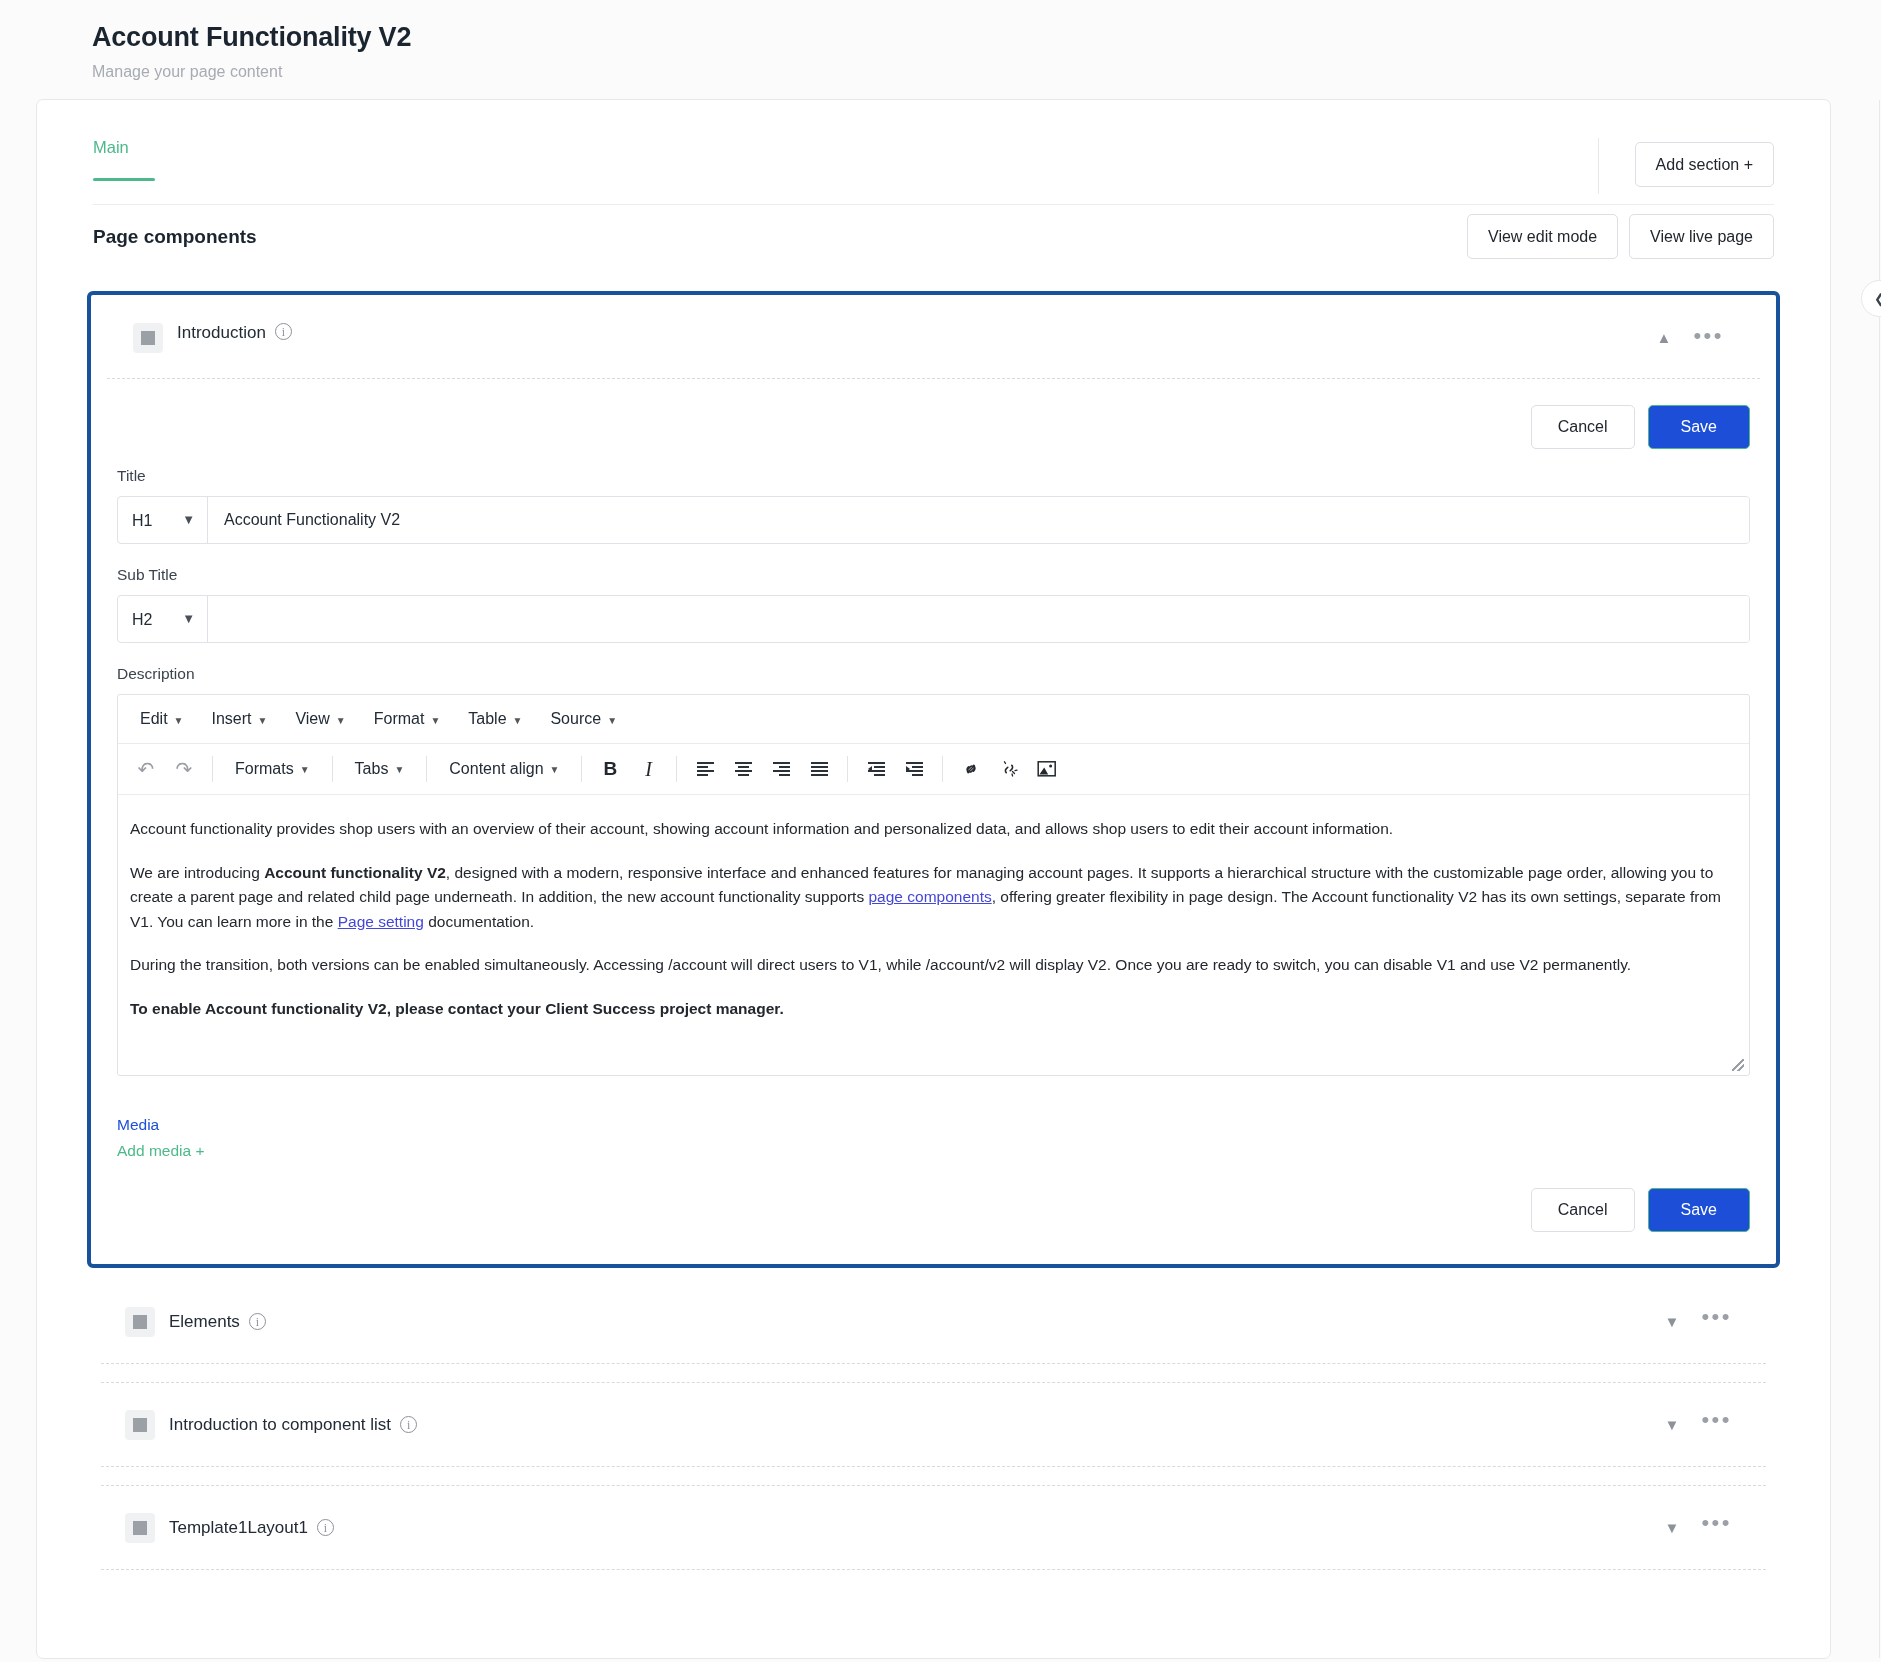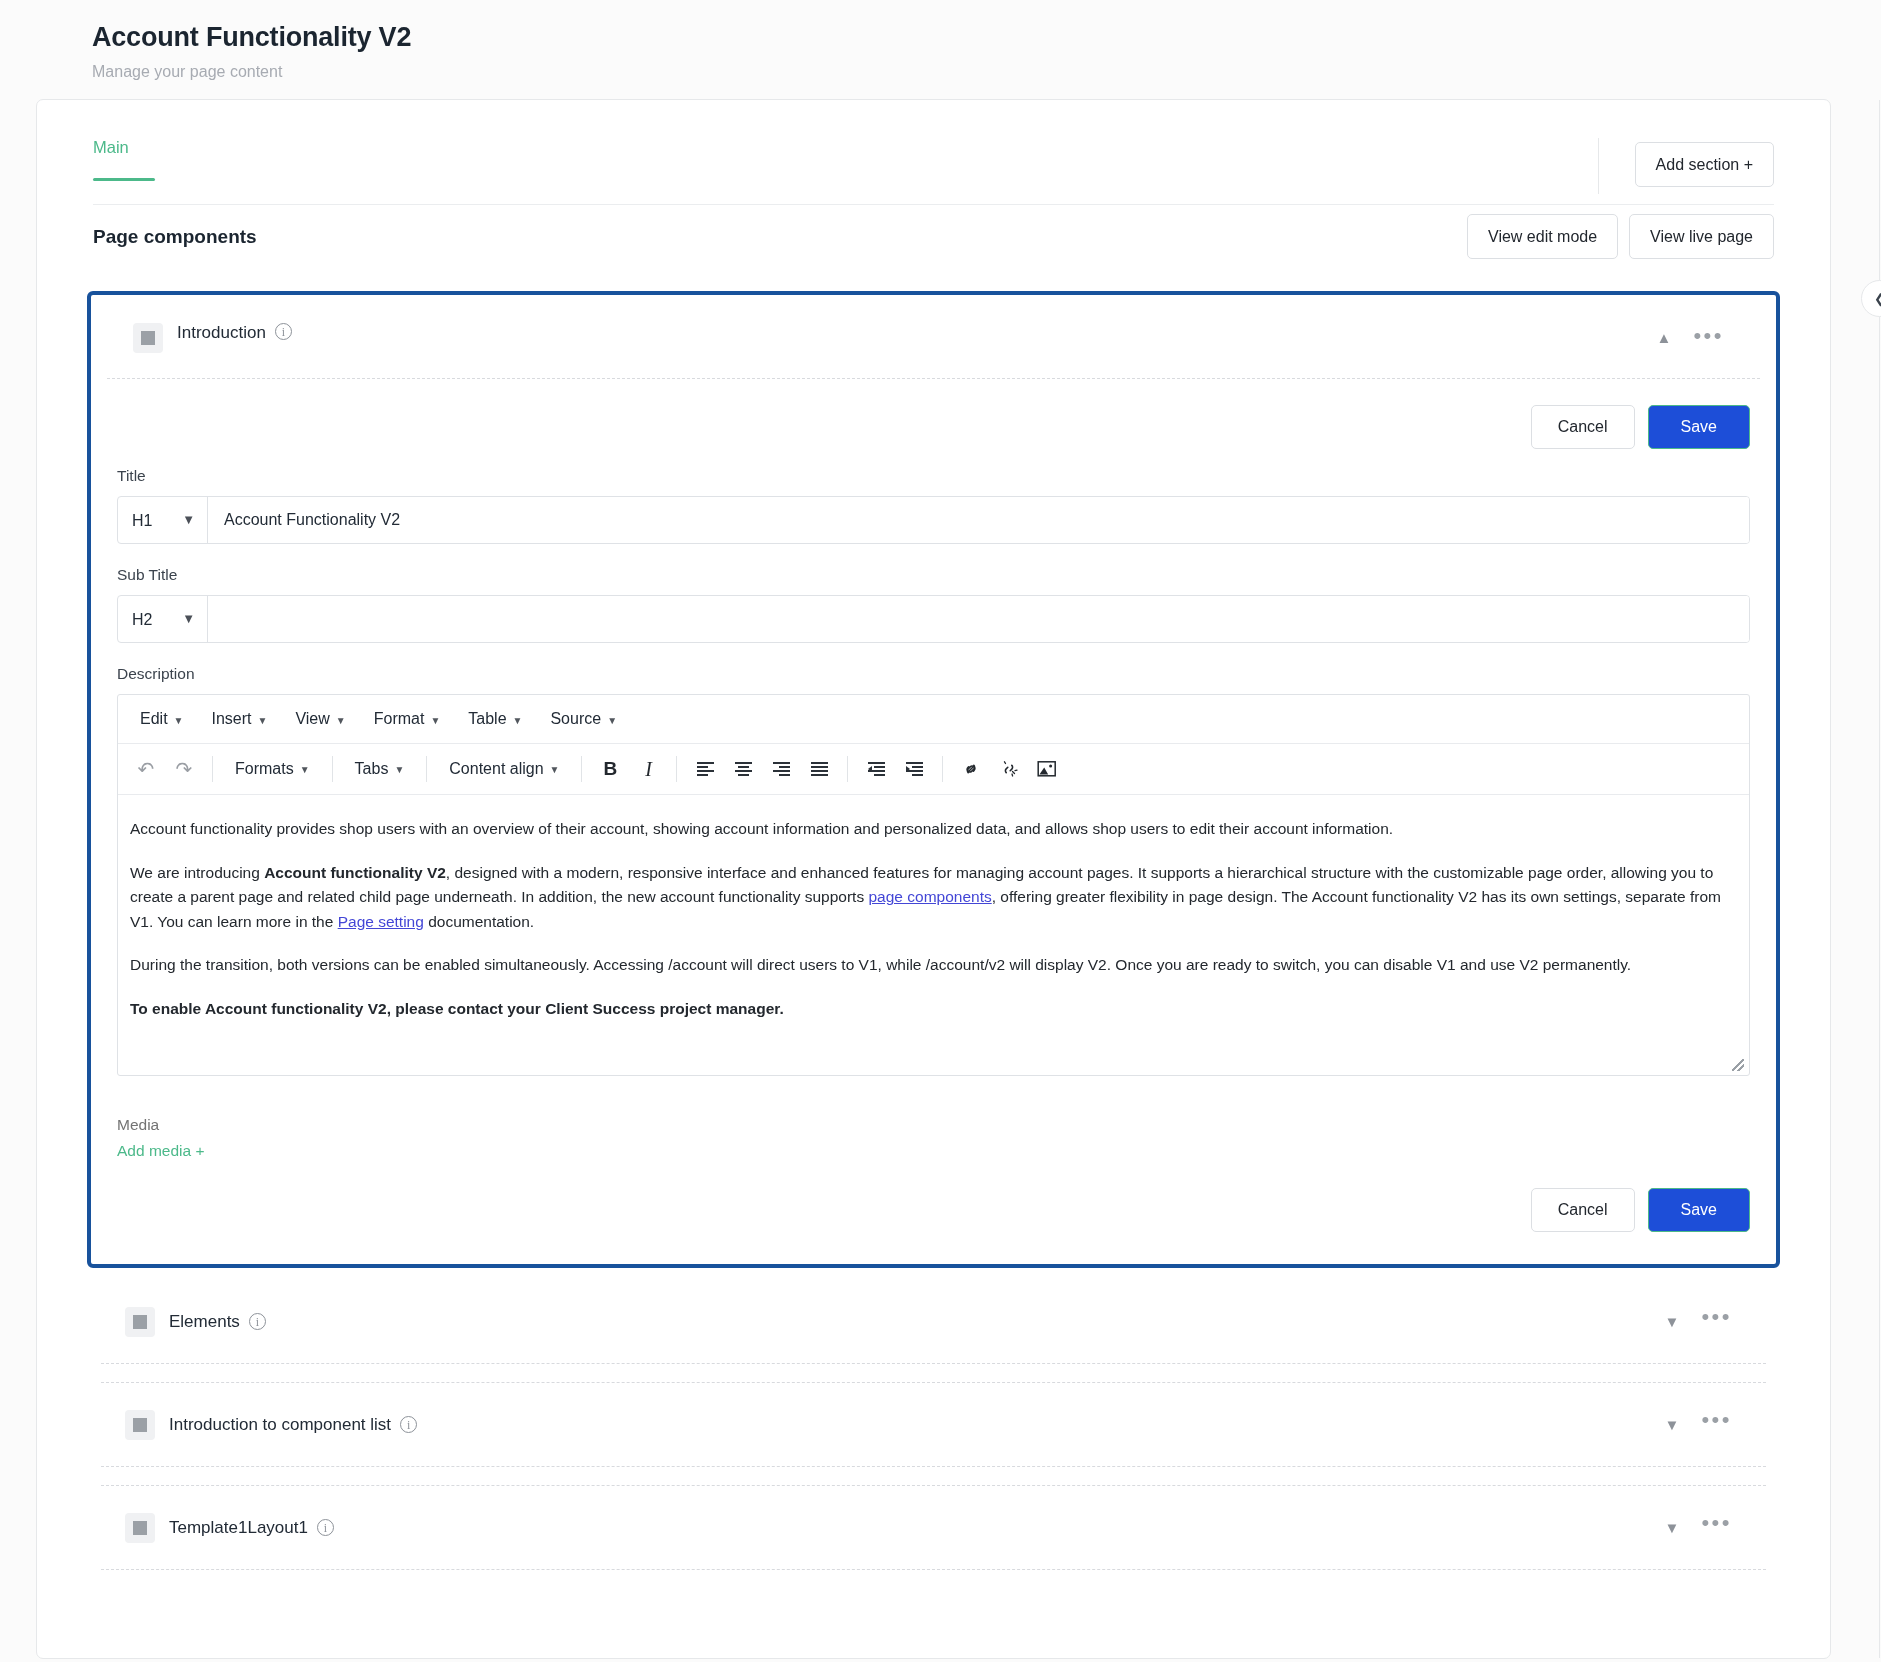--- a/index.html
+++ b/index.html
@@ -181,21 +181,21 @@
   .editor-body b, .editor-body strong { font-weight: 700; }
   .resize-grip {
     position: absolute; right: 5px; bottom: 4px; width: 12px; height: 12px;
     cursor: nwse-resize;
     background:
       linear-gradient(135deg, transparent 45%, #9aa0a6 45%, #9aa0a6 55%, transparent 55%),
       linear-gradient(135deg, transparent 70%, #9aa0a6 70%, #9aa0a6 80%, transparent 80%);
   }
 
   .media-block { padding: 18px 10px 0 10px; }
-  .media-label { font-size: 15.5px; color: #737373; margin-bottom: 8px; }
+  .media-label { font-size: 15.5px; color: #1d4ed8; margin-bottom: 8px; }
   .add-media { font-size: 15.5px; color: #4cb98a; cursor: pointer; display: inline-block; }
 
   .action-bar-bottom {
     display: flex; justify-content: flex-end; gap: 13px;
     padding: 28px 10px 24px 10px;
   }
 
   
   .sec-collapsed {
     margin: 0 64px; display: flex; align-items: center;

